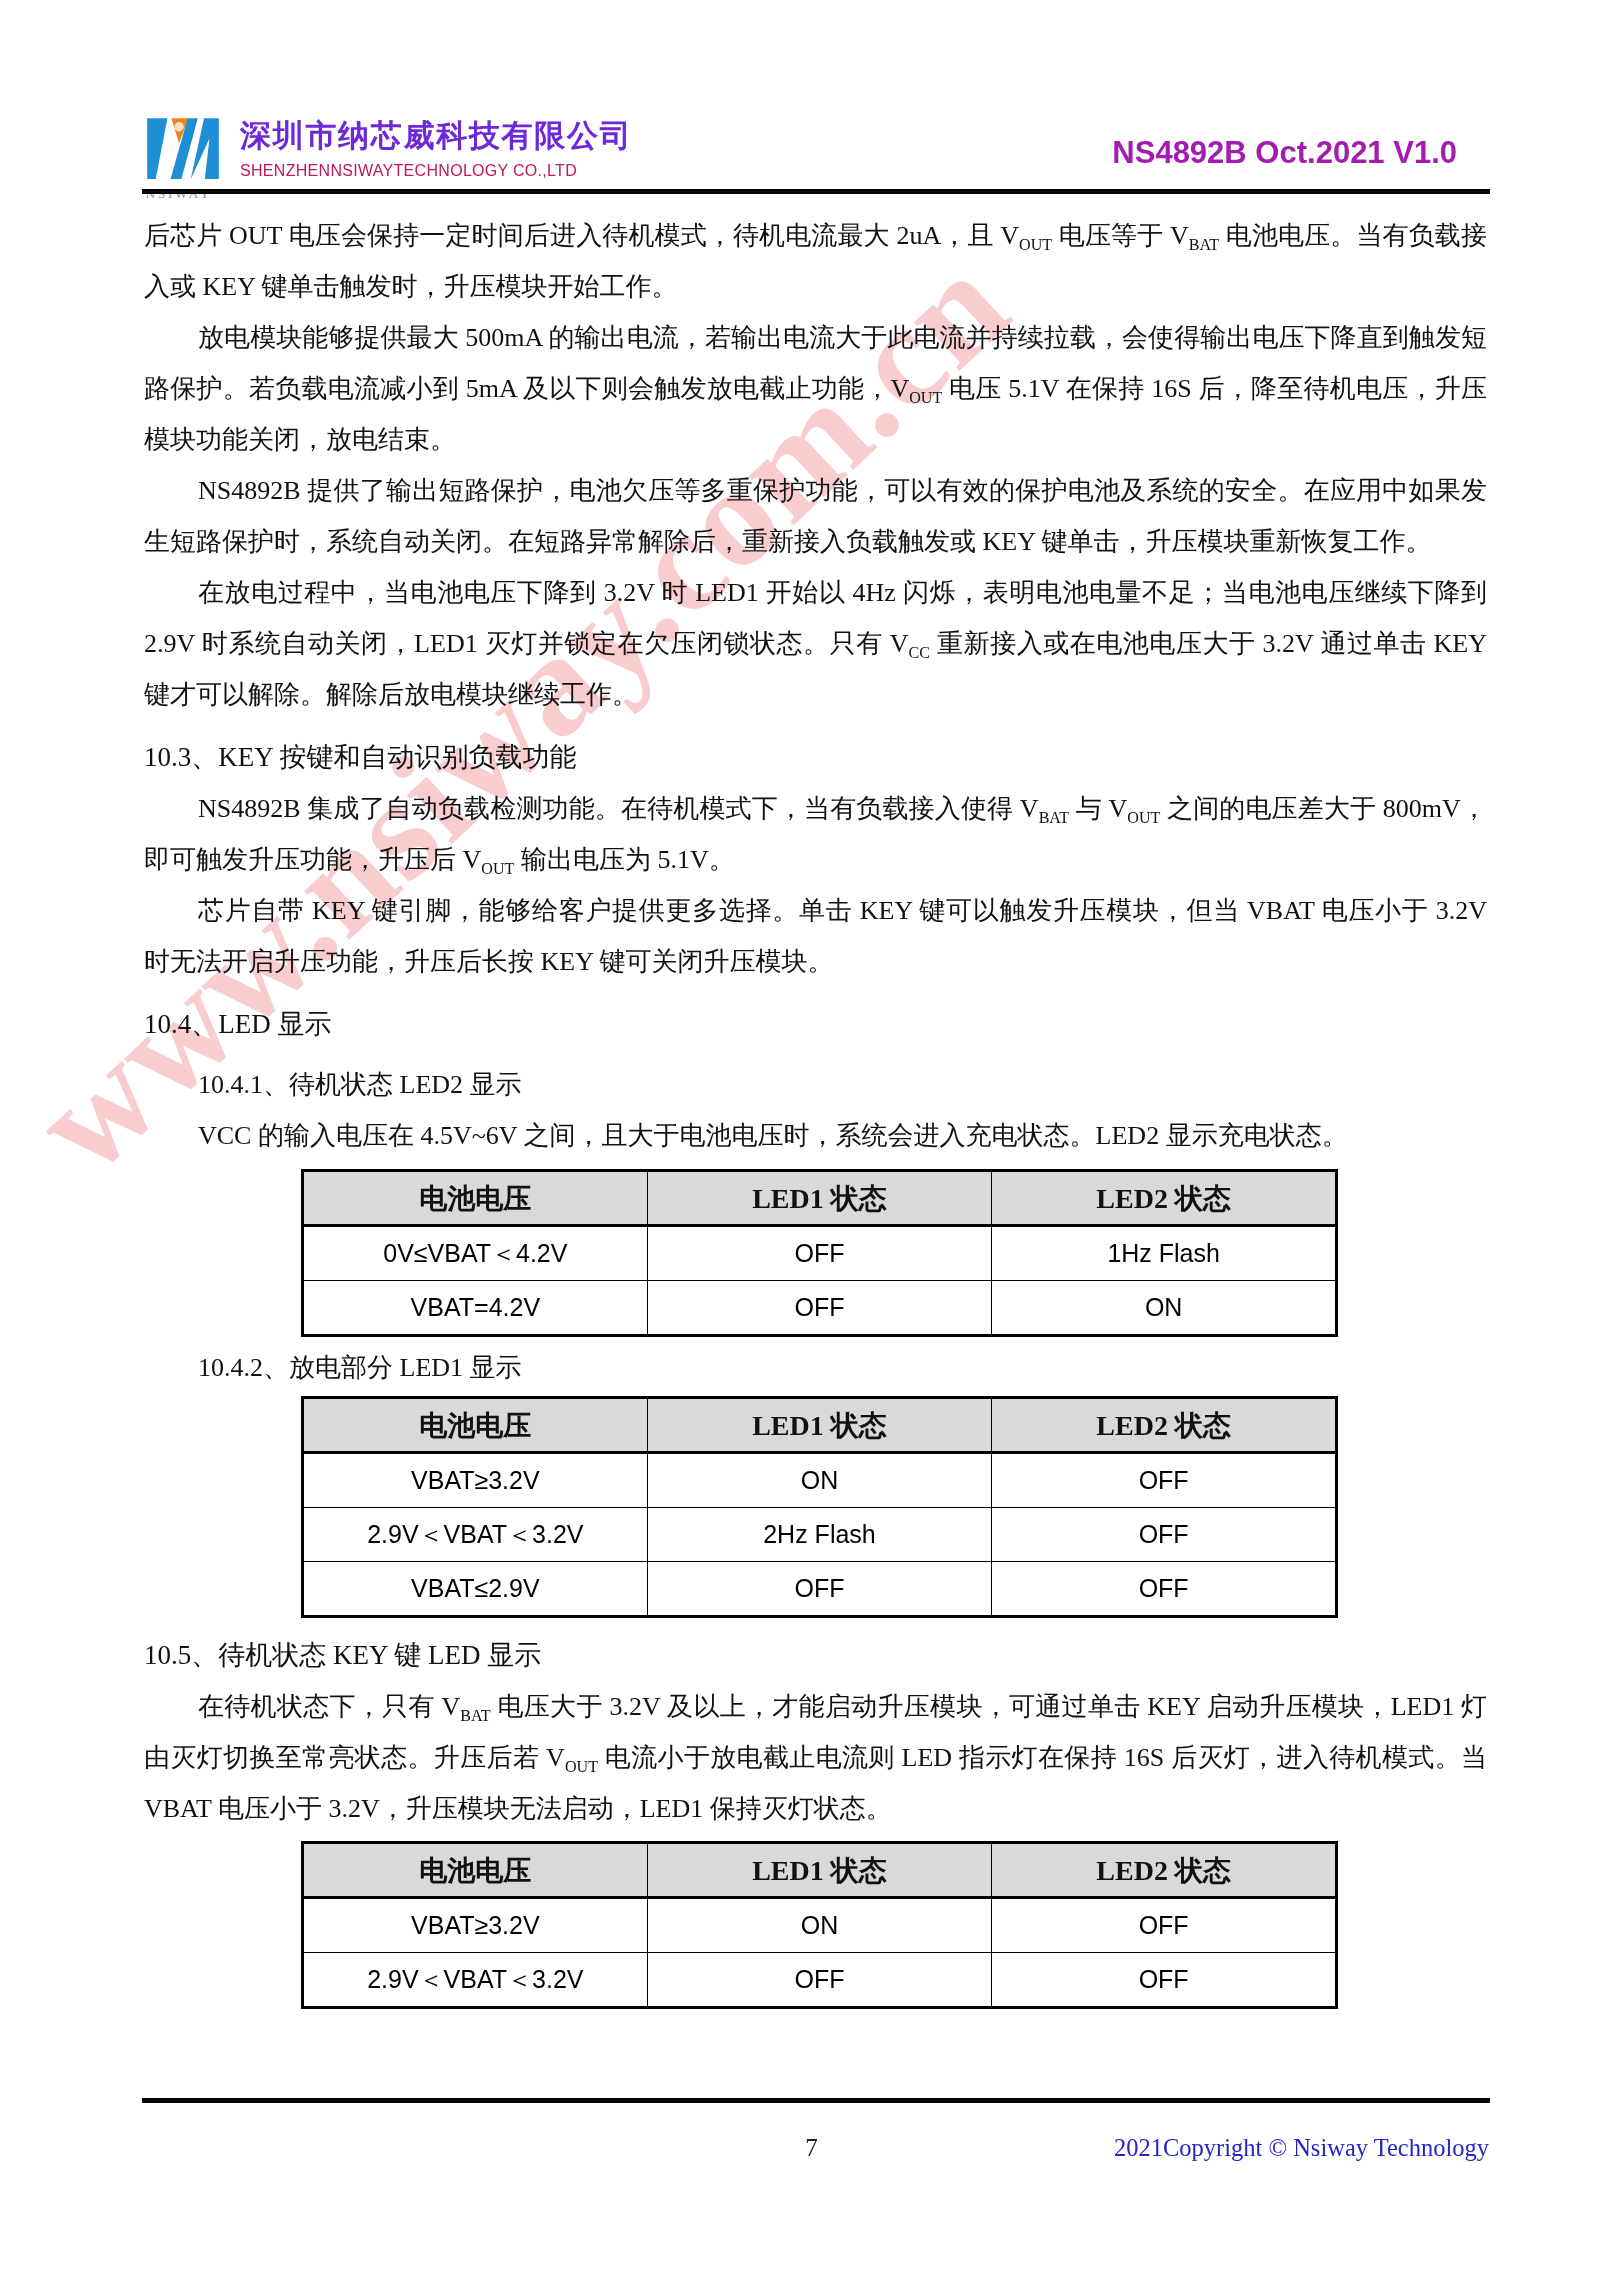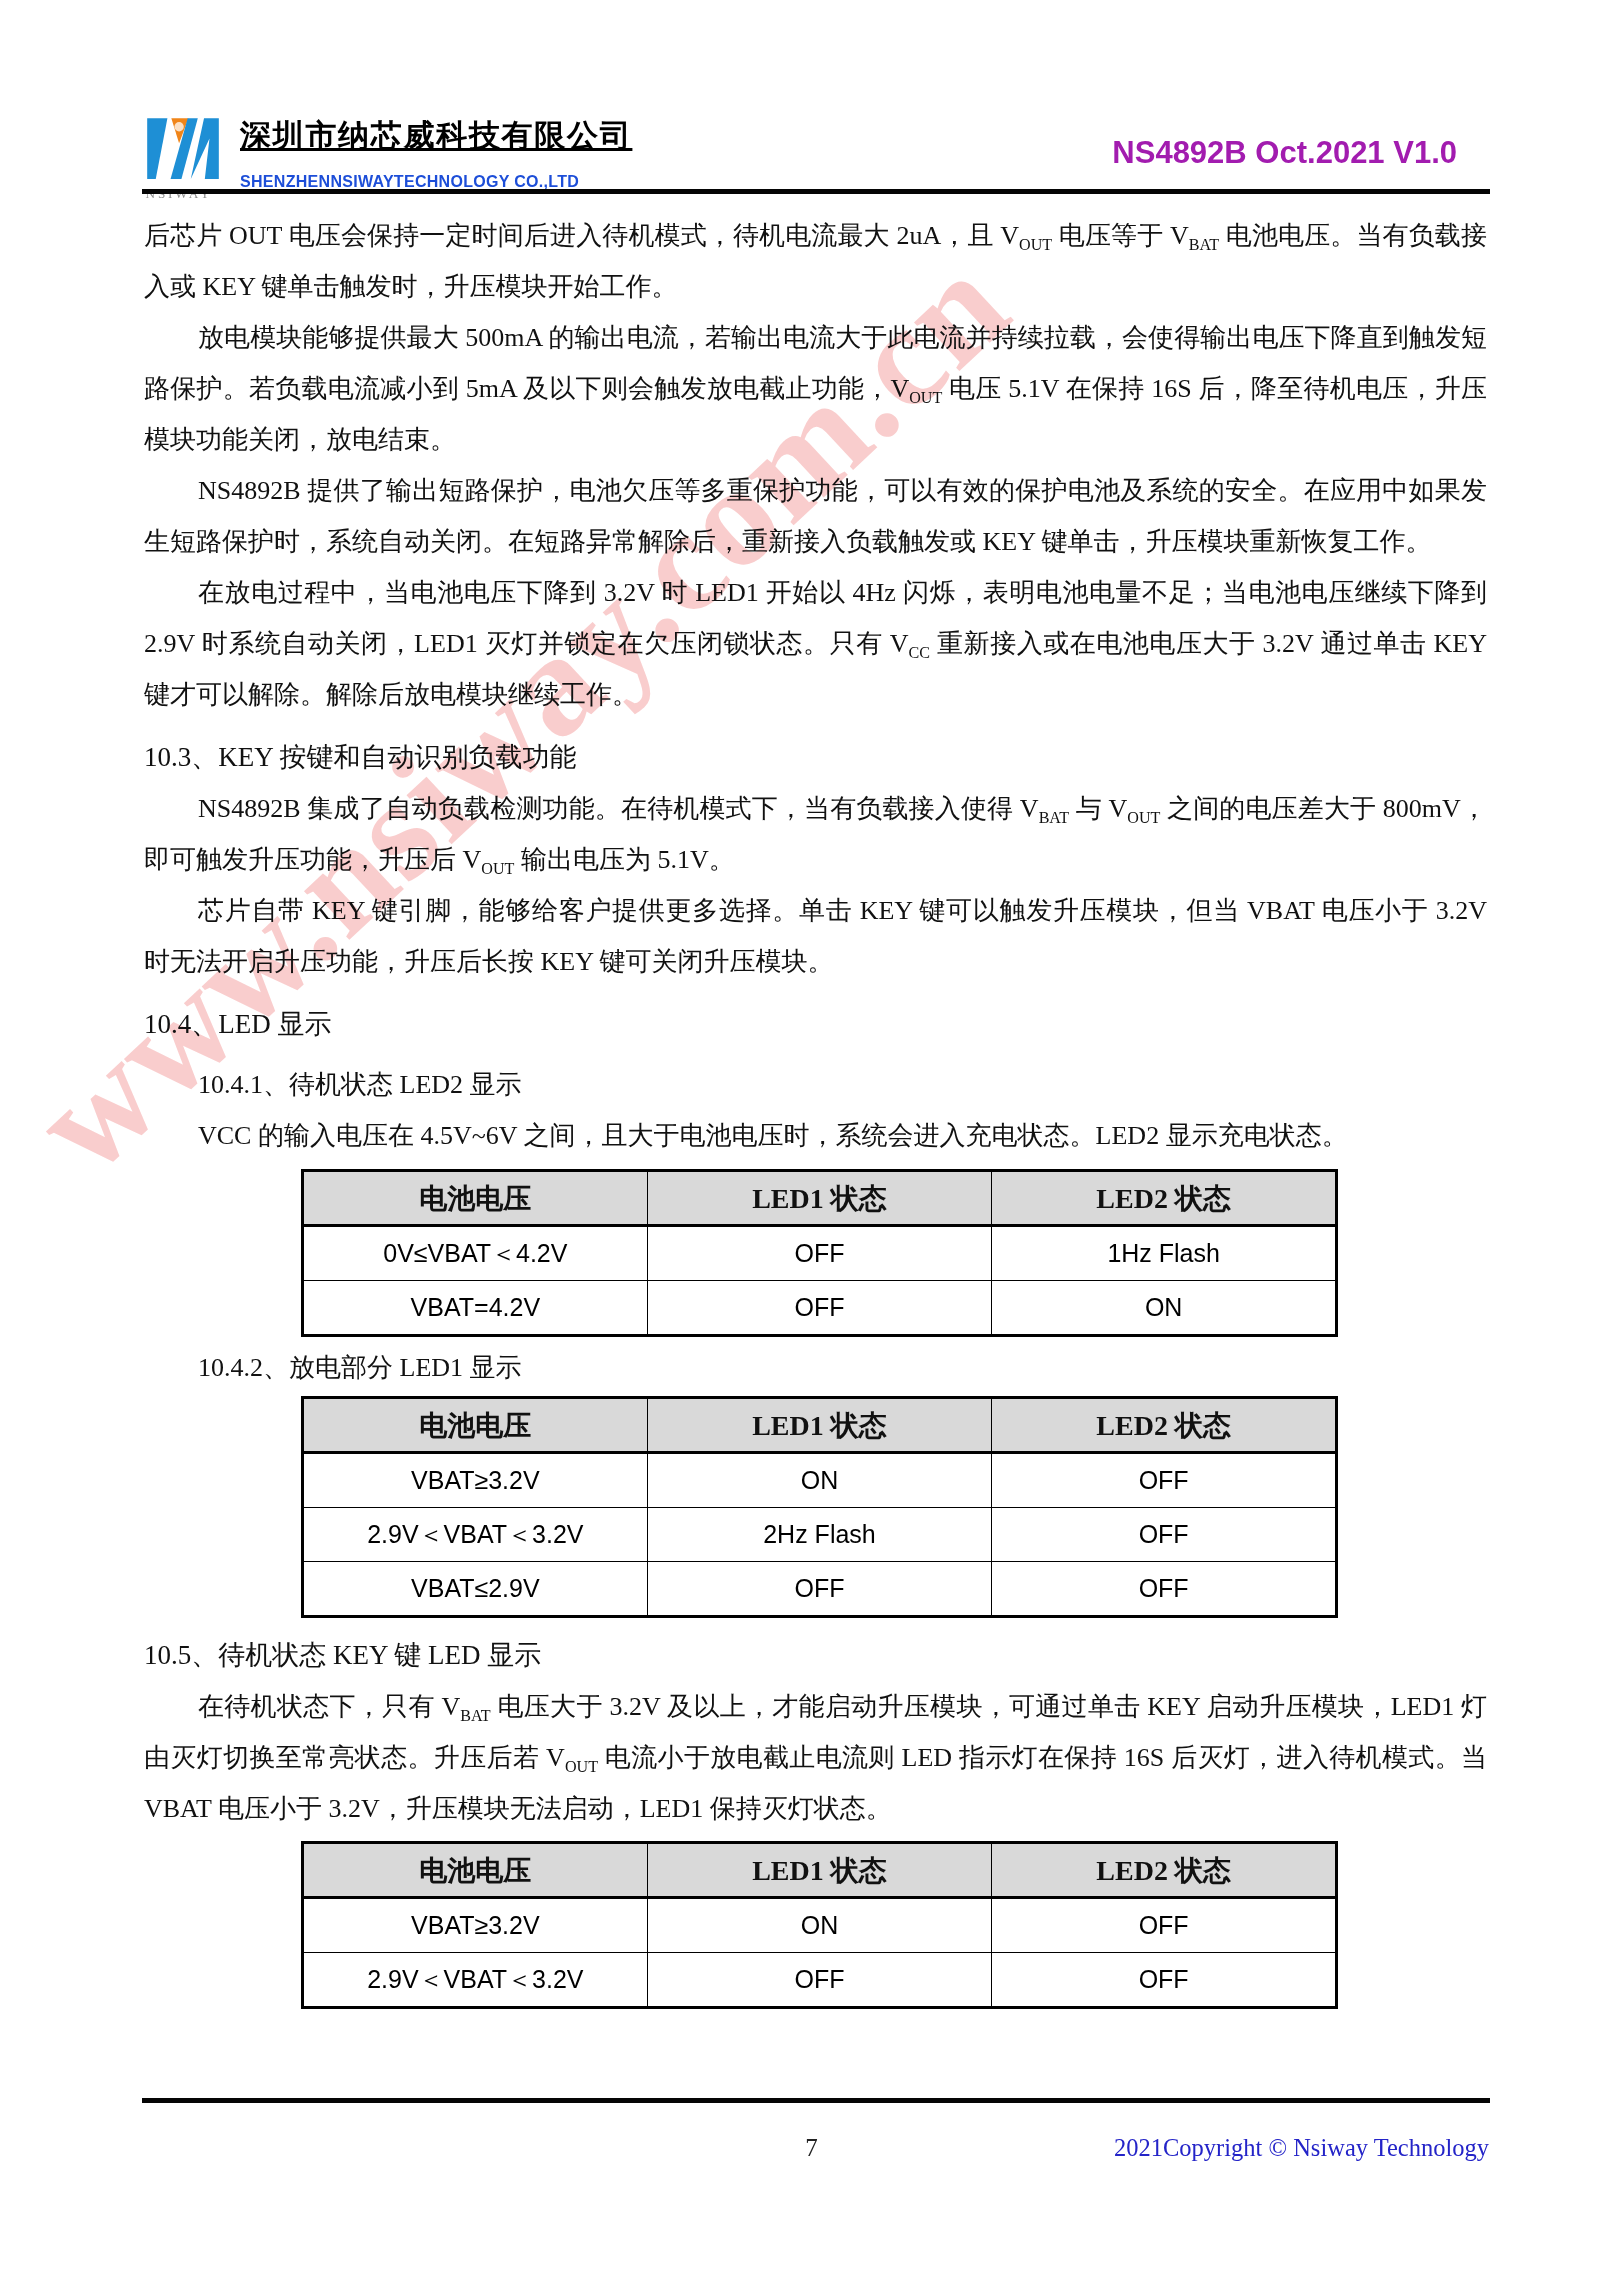--- a/index.html
+++ b/index.html
@@ -26,25 +26,25 @@
     transform:rotate(-43deg);
     z-index:0;
     pointer-events:none;
     font-family:"Liberation Serif",serif;
   }
   
   .logo{position:absolute;left:144px;top:112px;z-index:2;}
   .company{position:absolute;left:240px;top:117px;z-index:2;}
   .company .cn{
     font-family:"Liberation Sans",sans-serif;
-    font-size:31px;font-weight:bold;color:#000000;letter-spacing:1.7px;line-height:37px;text-decoration:underline;
+    font-size:31px;font-weight:bold;color:#6d28d9;letter-spacing:1.7px;line-height:37px;
   }
   .company .en{
     font-family:"Liberation Sans",sans-serif;
-    font-size:16px;font-weight:bold;color:#1d4ed8;letter-spacing:0.3px;line-height:22px;margin-top:17px;
+    font-size:16px;font-weight:normal;color:#be185d;letter-spacing:0.3px;line-height:22px;margin-top:6px;
   }
   .doc-version{
     position:absolute;top:135px;right:166px;z-index:2;
     font-family:Liberation Sans, sans-serif;
     font-size:31px;font-weight:bold;color:#a21caf;
   }
   .hrule{position:absolute;left:142px;width:1348px;height:5px;background:#050505;z-index:2;}
   .hrule.top{top:189px;}
   .hrule.bottom{top:2098px;}
   

